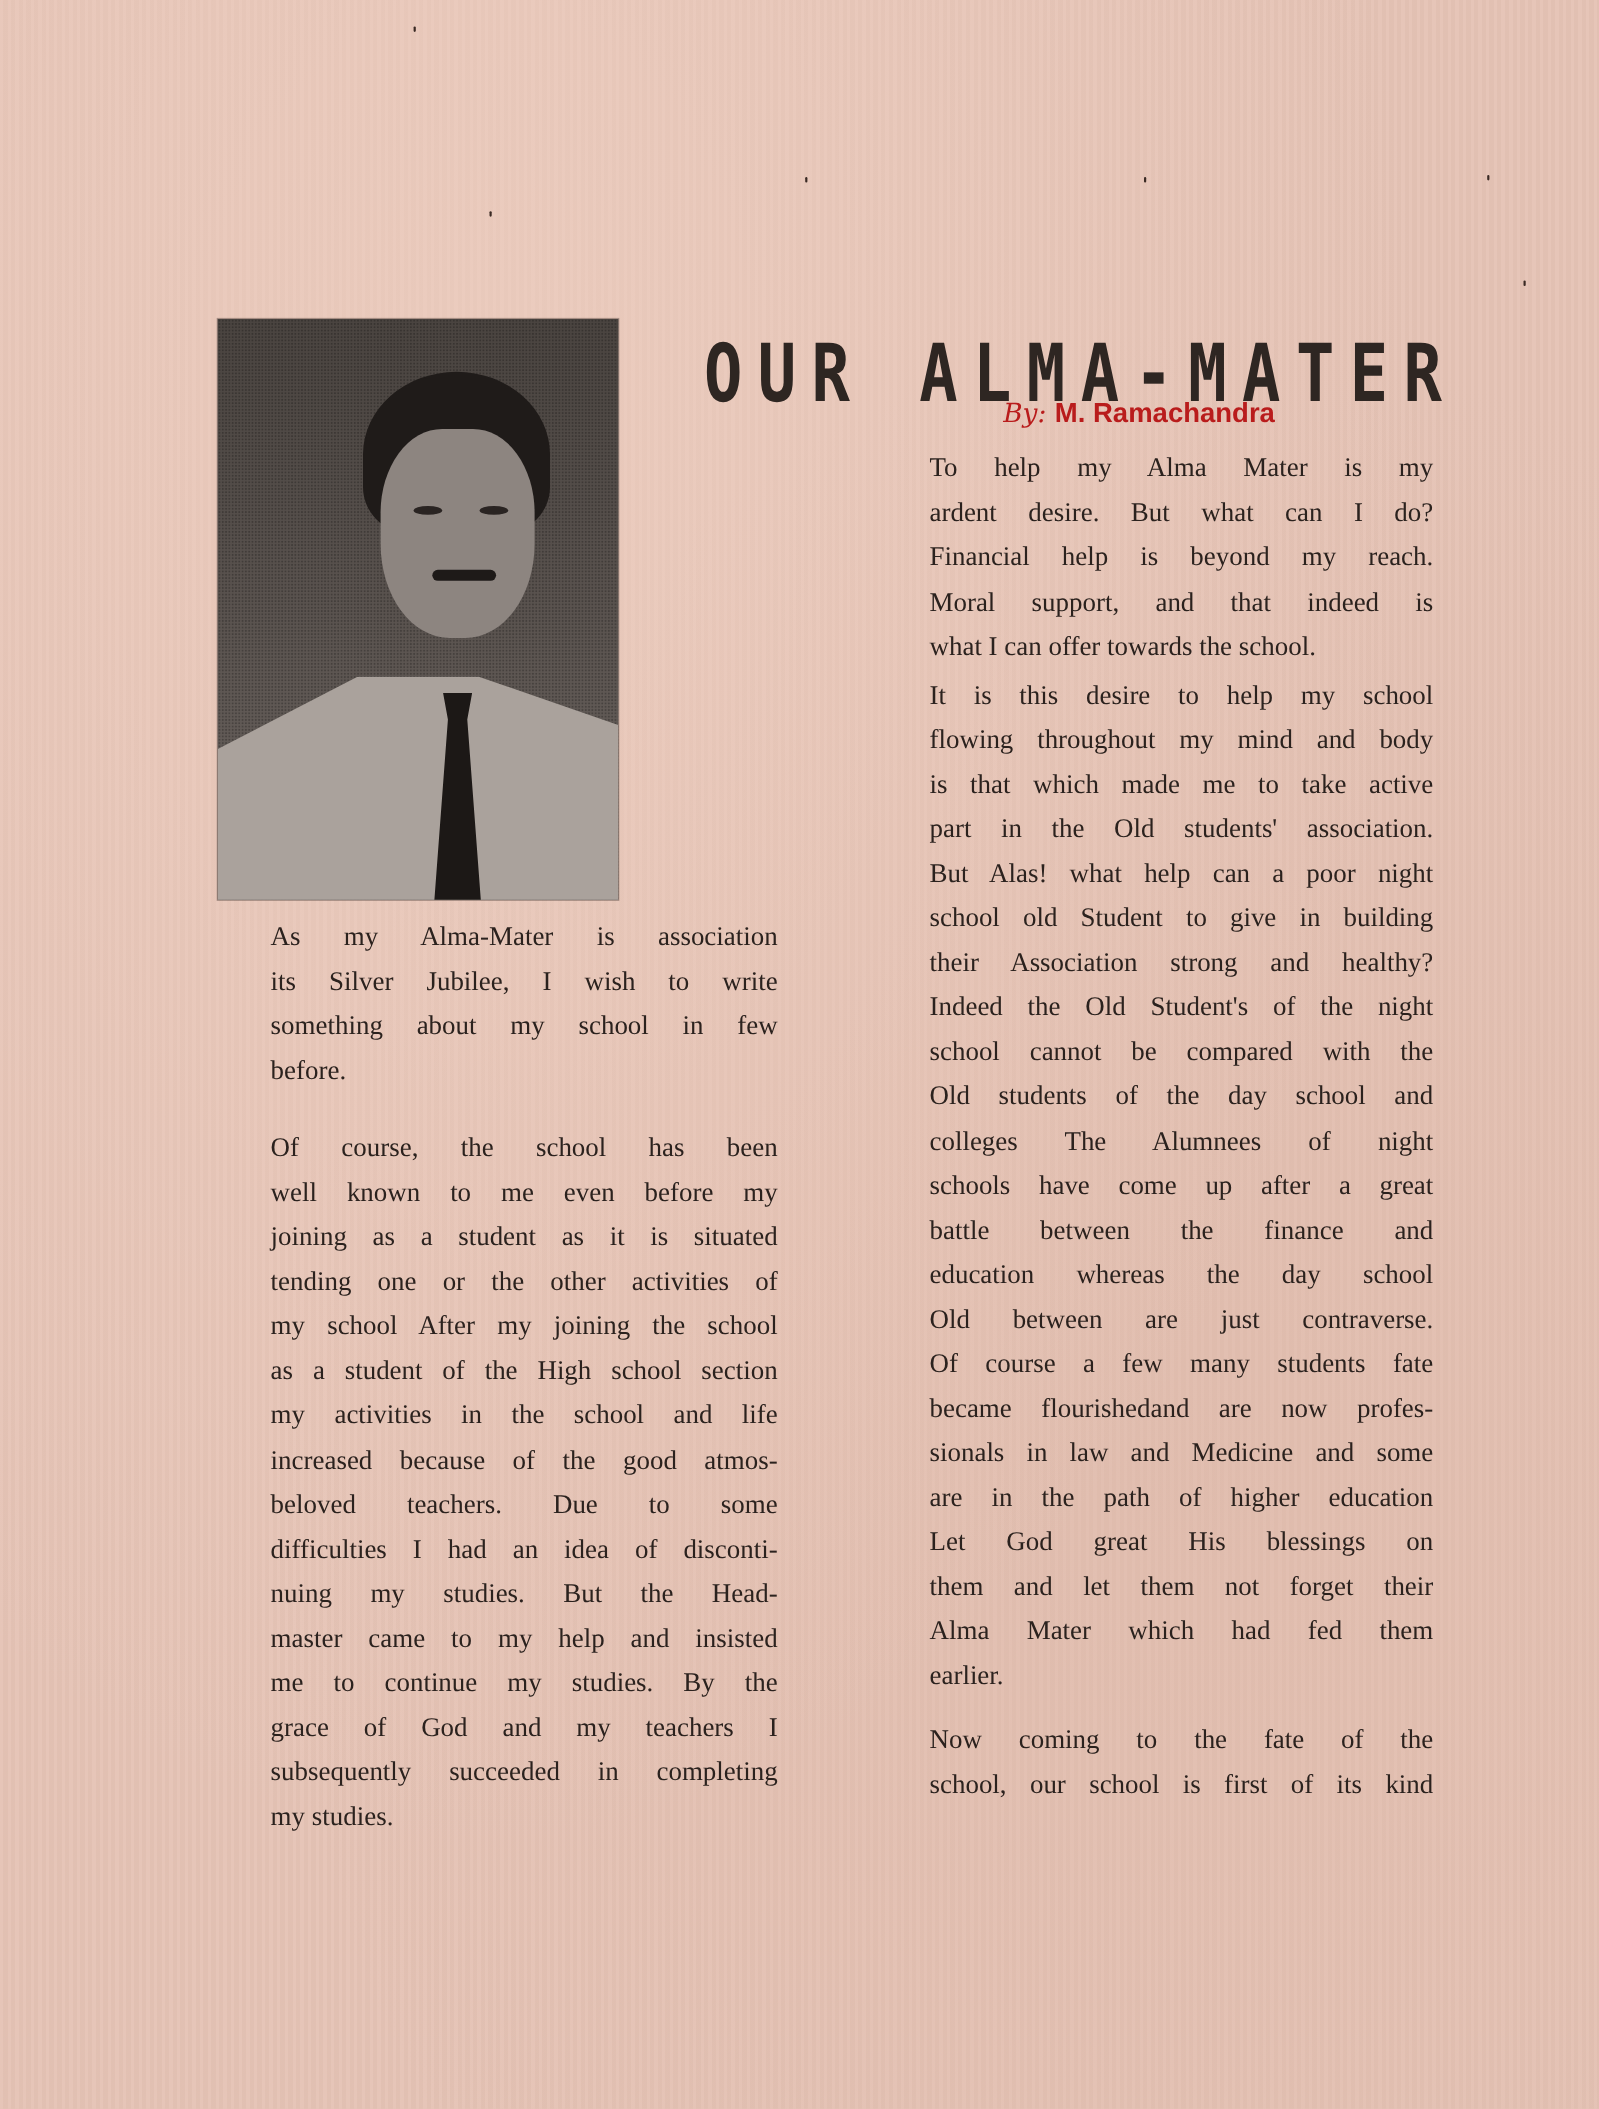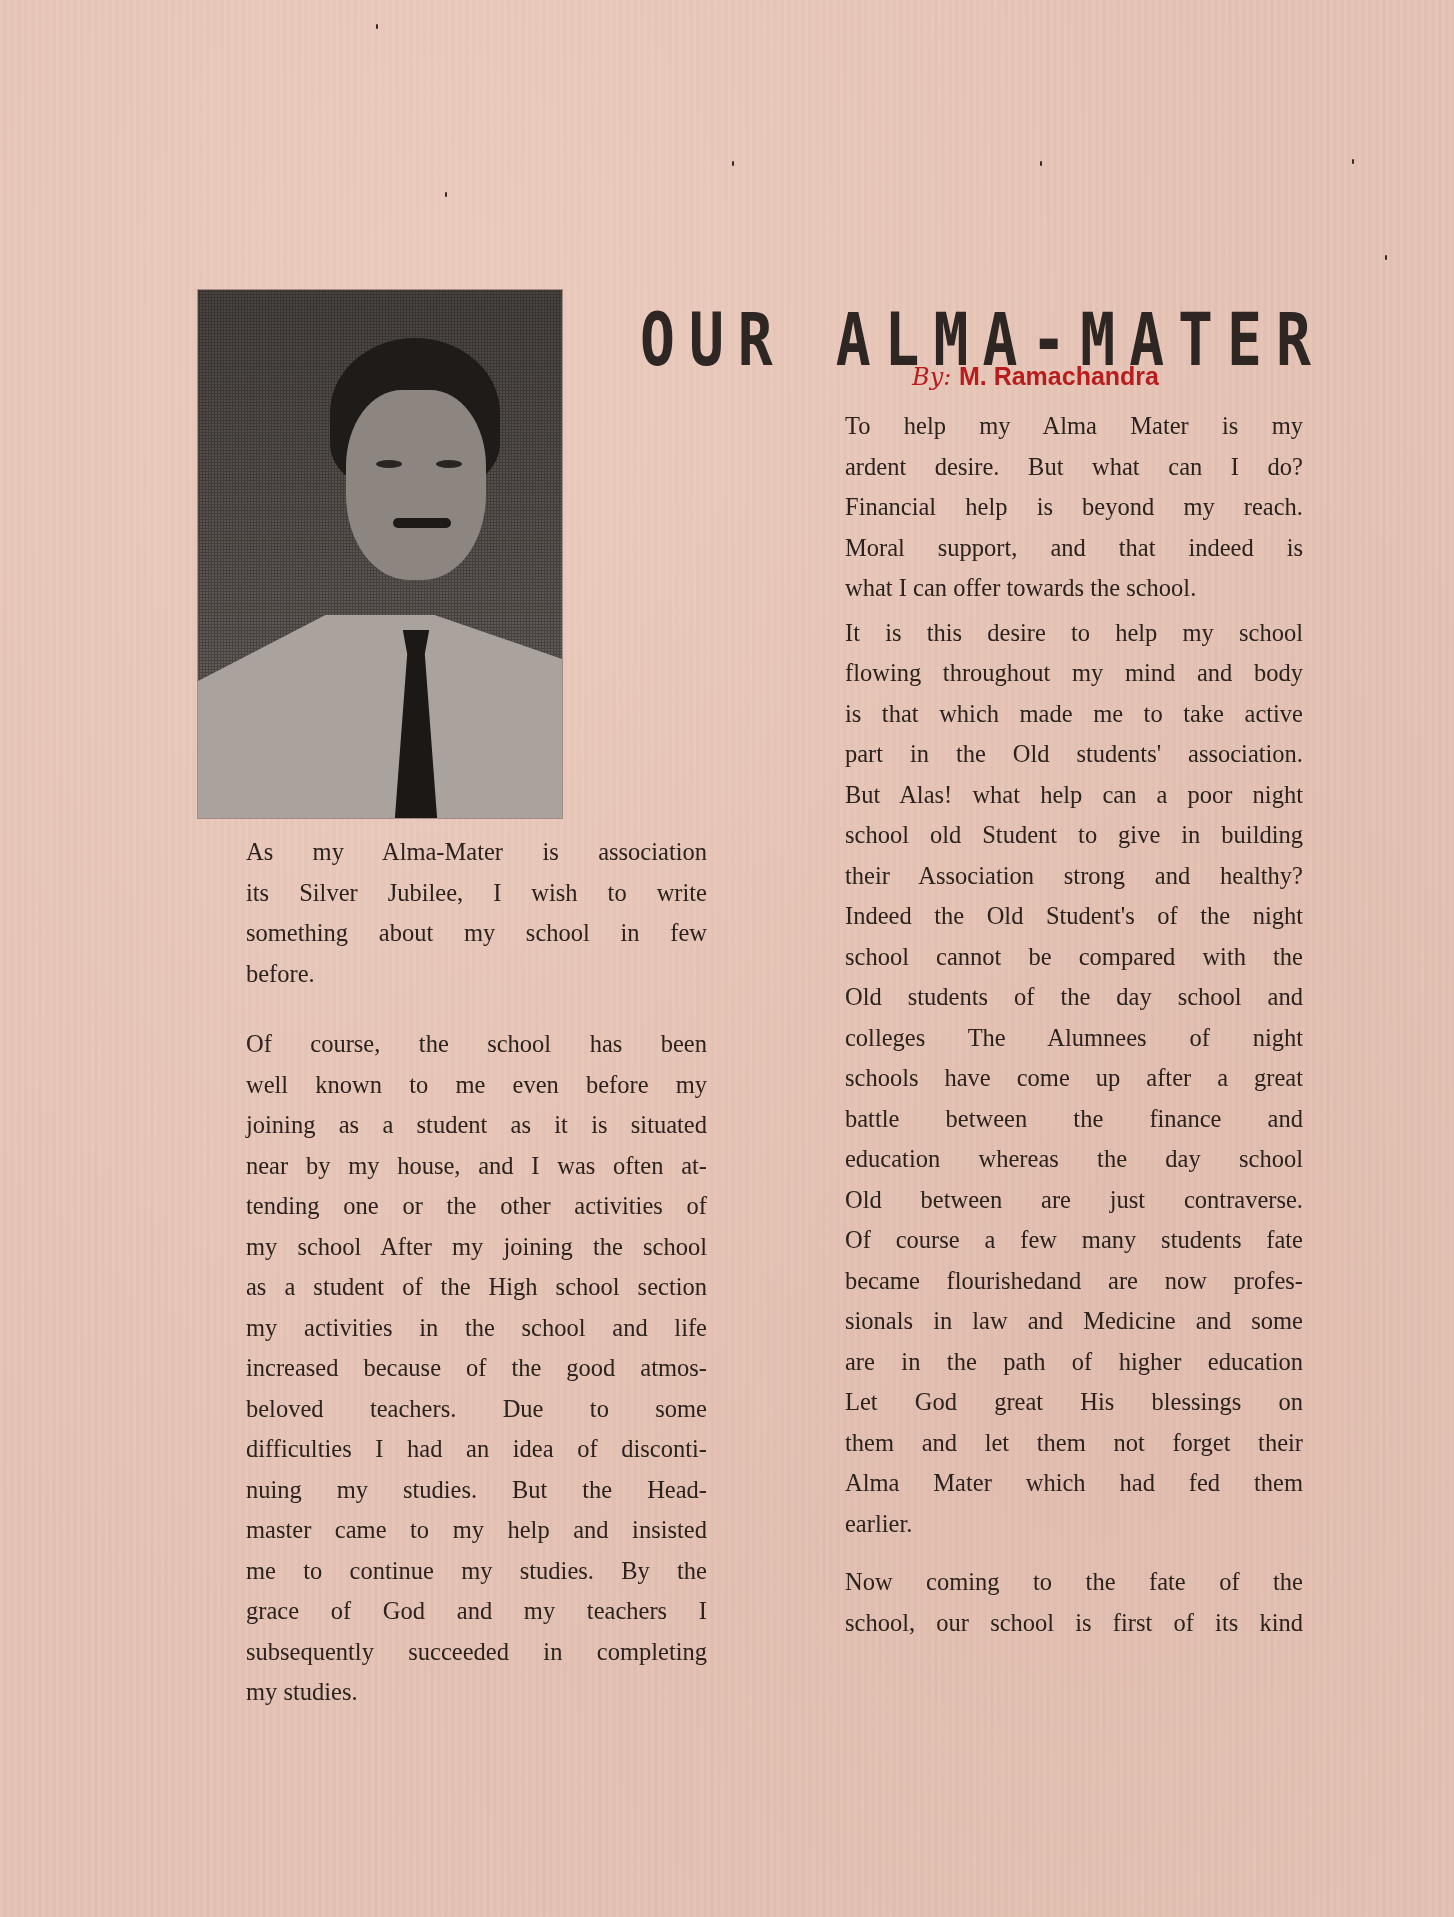--- a/index.html
+++ b/index.html
@@ -90,21 +90,20 @@
     <p>
       <span class="line">As my Alma-Mater is association</span>
       <span class="line">its Silver Jubilee, I wish to write</span>
       <span class="line">something about my school in few</span>
       <span class="line last">before.</span>
     </p>
     <p>
       <span class="line">Of course, the school has been</span>
       <span class="line">well known to me even before my</span>
       <span class="line">joining as a student as it is situated</span>
-      <span class="line">near by my house, and I was often at-</span>
       <span class="line">tending one or the other activities of</span>
       <span class="line">my school After my joining the school</span>
       <span class="line">as a student of the High school section</span>
       <span class="line">my activities in the school and life</span>
       <span class="line">increased because of the good atmos-</span>
       <span class="line">beloved teachers. Due to some</span>
       <span class="line">difficulties I had an idea of disconti-</span>
       <span class="line">nuing my studies. But the Head-</span>
       <span class="line">master came to my help and insisted</span>
       <span class="line">me to continue my studies. By the</span>

